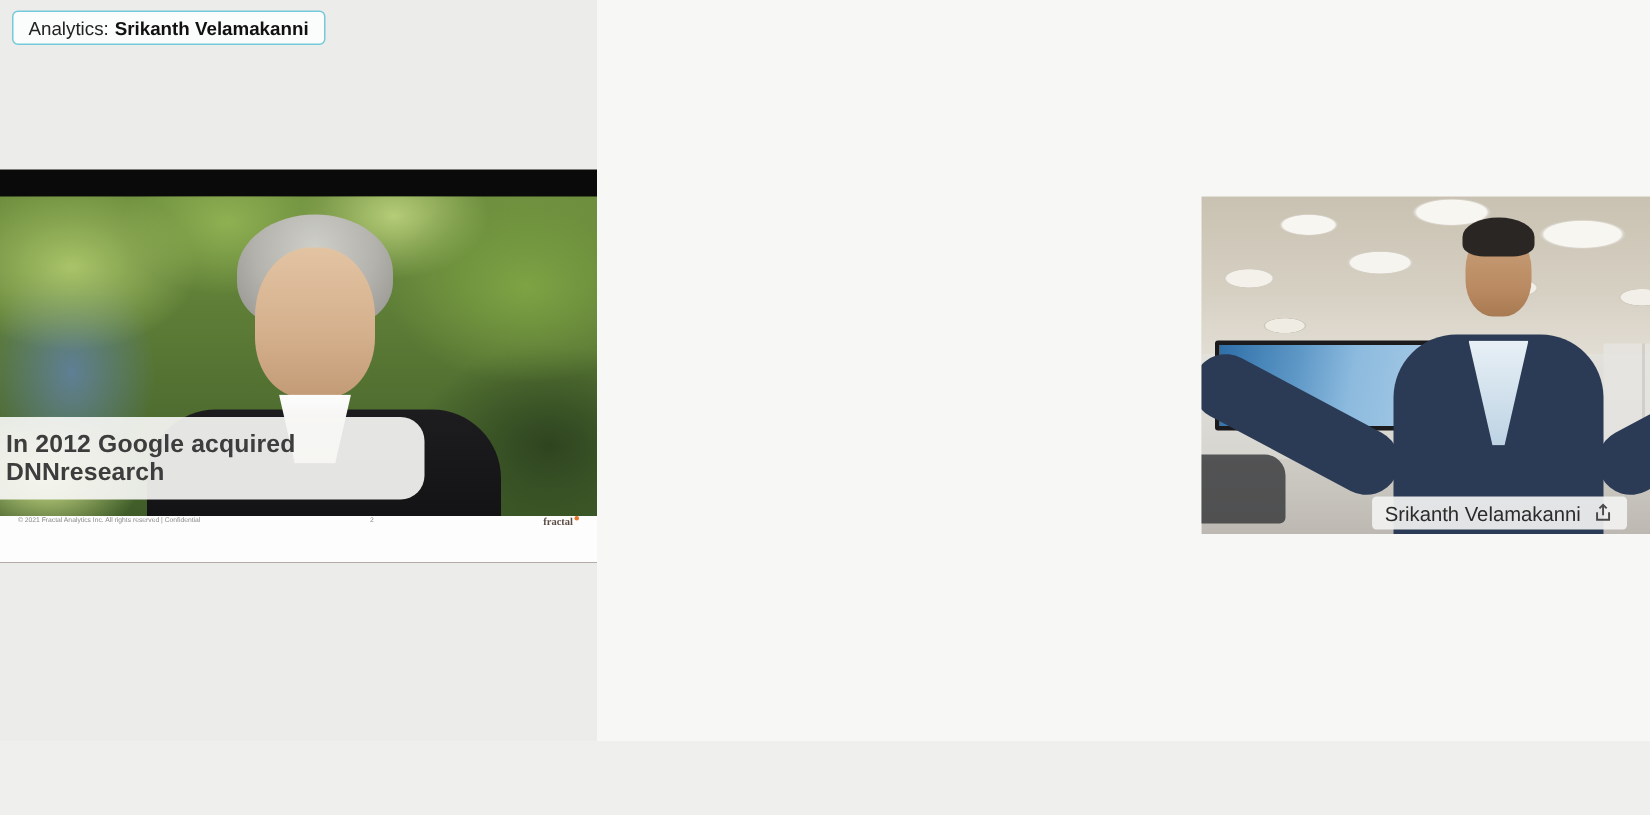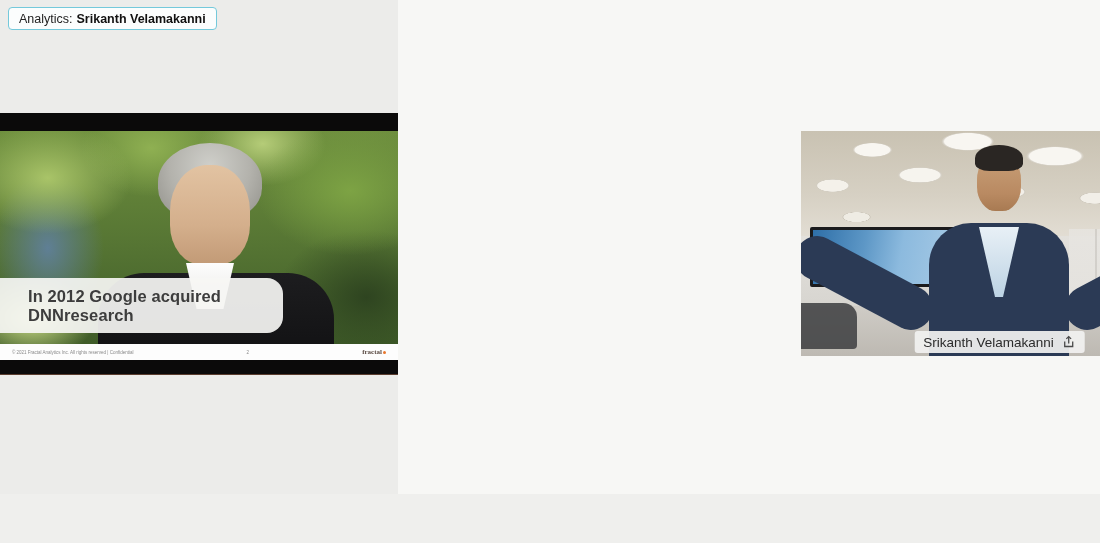--- a/index.html
+++ b/index.html
@@ -37,24 +37,24 @@
   .hinton-hair { position:absolute; left:158px; top:12px; width:104px; height:78px; border-radius:50% 50% 42% 42%;
     background:radial-gradient(ellipse at 50% 30%, #cfcfca 0%, #b3b2ac 55%, #8f8e88 100%); }
   .hinton-face { position:absolute; left:170px; top:34px; width:80px; height:100px; border-radius:46% 46% 40% 40%;
     background:linear-gradient(180deg, #e2c3a2 0%, #d4af8c 60%, #c29a76 100%); }
   .hinton-body { position:absolute; left:98px; top:142px; width:236px; height:80px; border-radius:46px 46px 0 0;
     background:linear-gradient(180deg, #1d1d1f 0%, #121214 100%); }
   .hinton-collar { position:absolute; left:186px; top:132px; width:48px; height:46px;
     background:linear-gradient(180deg, #fdfdfd, #e8e6e2); clip-path:polygon(0 0, 100% 0, 78% 100%, 22% 100%); }
   .slide-banner { position:absolute; left:0; top:165px; width:283px; height:55px;
     background:rgba(246,246,244,0.92); border-radius:0 16px 16px 0;
-    display:flex; align-items:center; padding-left:28px;
+    display:flex; align-items:center; padding-left:4px;
     font-size:16.5px; font-weight:700; color:#3d3d3d; letter-spacing:.1px; }
-  .slide-footer { position:absolute; left:0; top:231px; width:398px; height:16px; background:#fdfdfd;
-    display:flex; align-items:center; font-size:4.5px; color:#8a8a8a; padding:0 12px; }
+  .slide-footer { position:absolute; left:0; top:231px; width:398px; height:31px; background:#fdfdfd;
+    display:flex; align-items:flex-start; font-size:4.5px; color:#8a8a8a; padding:0 12px; }
   .slide-footer .copy { flex:0 0 auto; }
   .slide-footer .page { flex:1; text-align:center; }
   .slide-footer .brand { flex:0 0 auto; font-size:7px; font-weight:700; color:#5a4a42; font-family:"Liberation Serif", serif; }
   .brand-dot { display:inline-block; width:3px; height:3px; border-radius:50%; background:#e8762c; margin-left:1px; }
 
   
   .video-center { position:absolute; left:403px; top:131px; width:397px; height:225px; overflow:hidden; background:#ddd9d2; }
   .vc-ceiling { position:absolute; left:0; top:0; width:397px; height:105px;
     background-image:
       radial-gradient(ellipse 30px 11px at 18% 18%, #f8f6f1 58%, #d8d3c9 62%, rgba(0,0,0,0) 66%),

